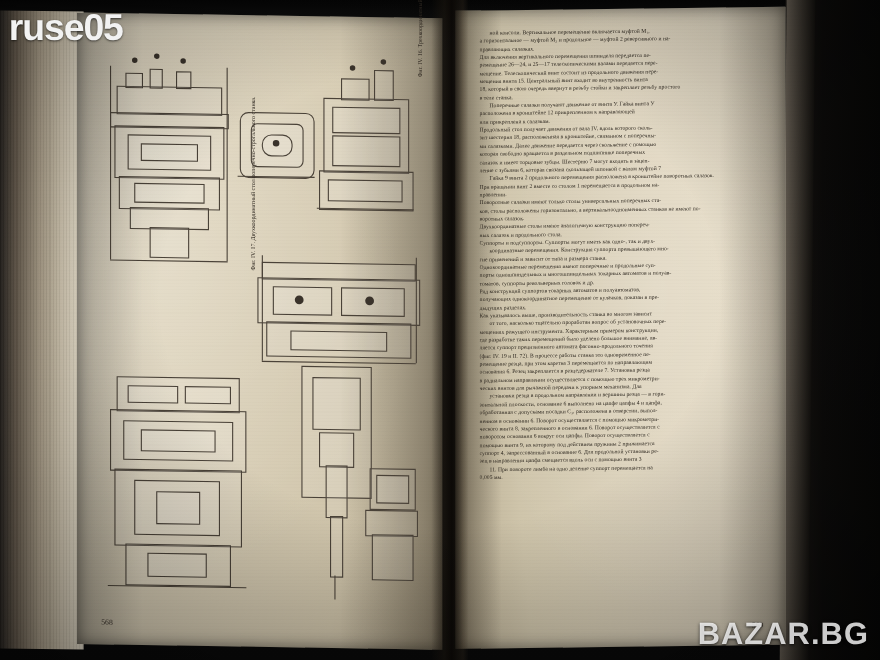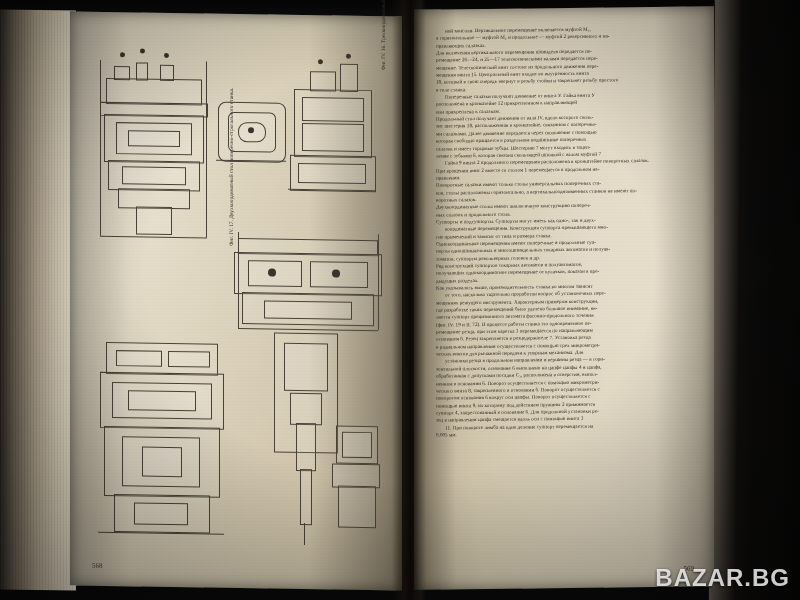--- a/index.html
+++ b/index.html
@@ -32,21 +32,21 @@
     color: #f2f2f2;
     text-shadow: 0 1px 2px rgba(0,0,0,.6);
     letter-spacing: -1px;
     z-index: 60;
     font-family: "Liberation Sans", sans-serif;
   }
   .wm-bottom {
     position: absolute;
     right: 10px;
     bottom: 8px;
-    font-size: 24px;
+    font-size: 28px;
     font-weight: bold;
     color: rgba(255,255,255,.80);
     letter-spacing: 1px;
     z-index: 60;
     font-family: "Liberation Sans", sans-serif;
     text-shadow: 0 1px 3px rgba(0,0,0,.8);
   }
 
   
   .book {
@@ -390,14 +390,15 @@
 
       <div class="page-no" style="right:20px; bottom:14px;">569</div>
     </div>
 
     <div class="gutter"></div>
   </div>
 
   <div class="grain"></div>
   <div class="vignette"></div>
 
+  <div class="wm-top">ruse05</div>
   <div class="wm-bottom">BAZAR.BG</div>
 </div>
 
 </body></html>

